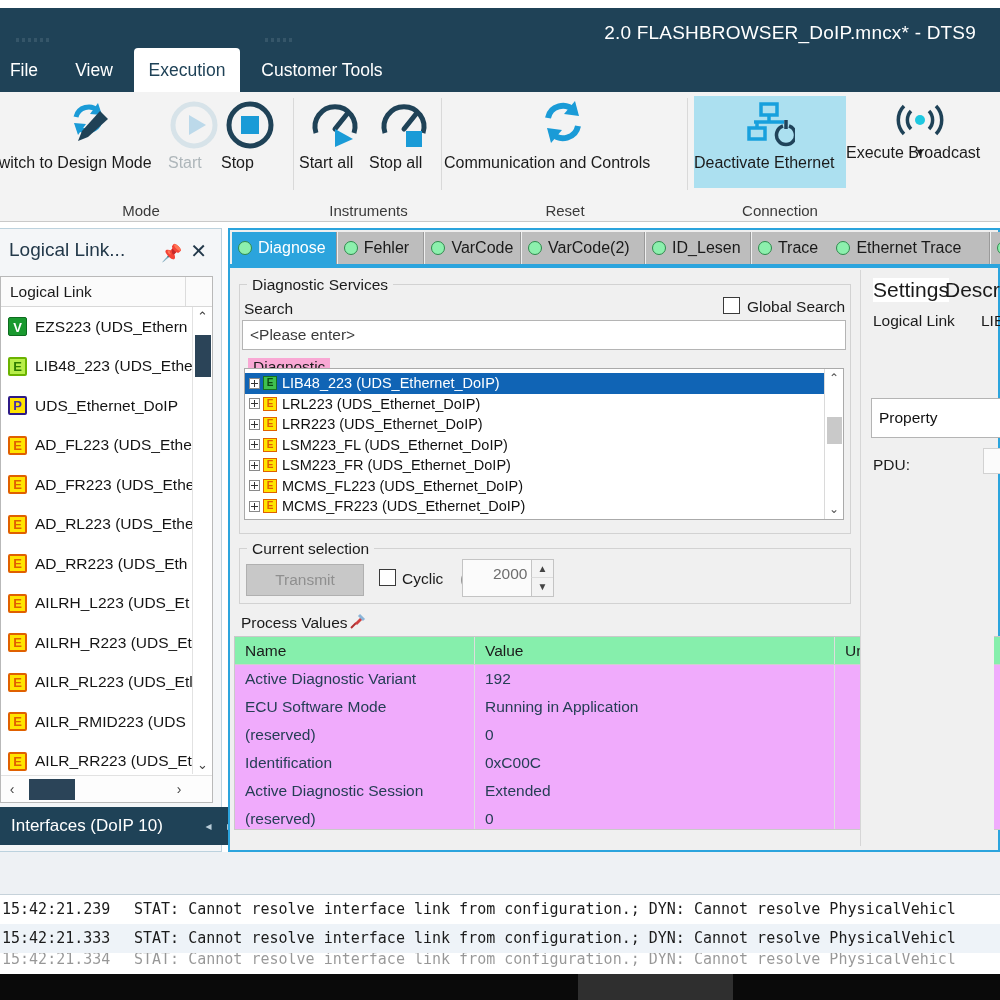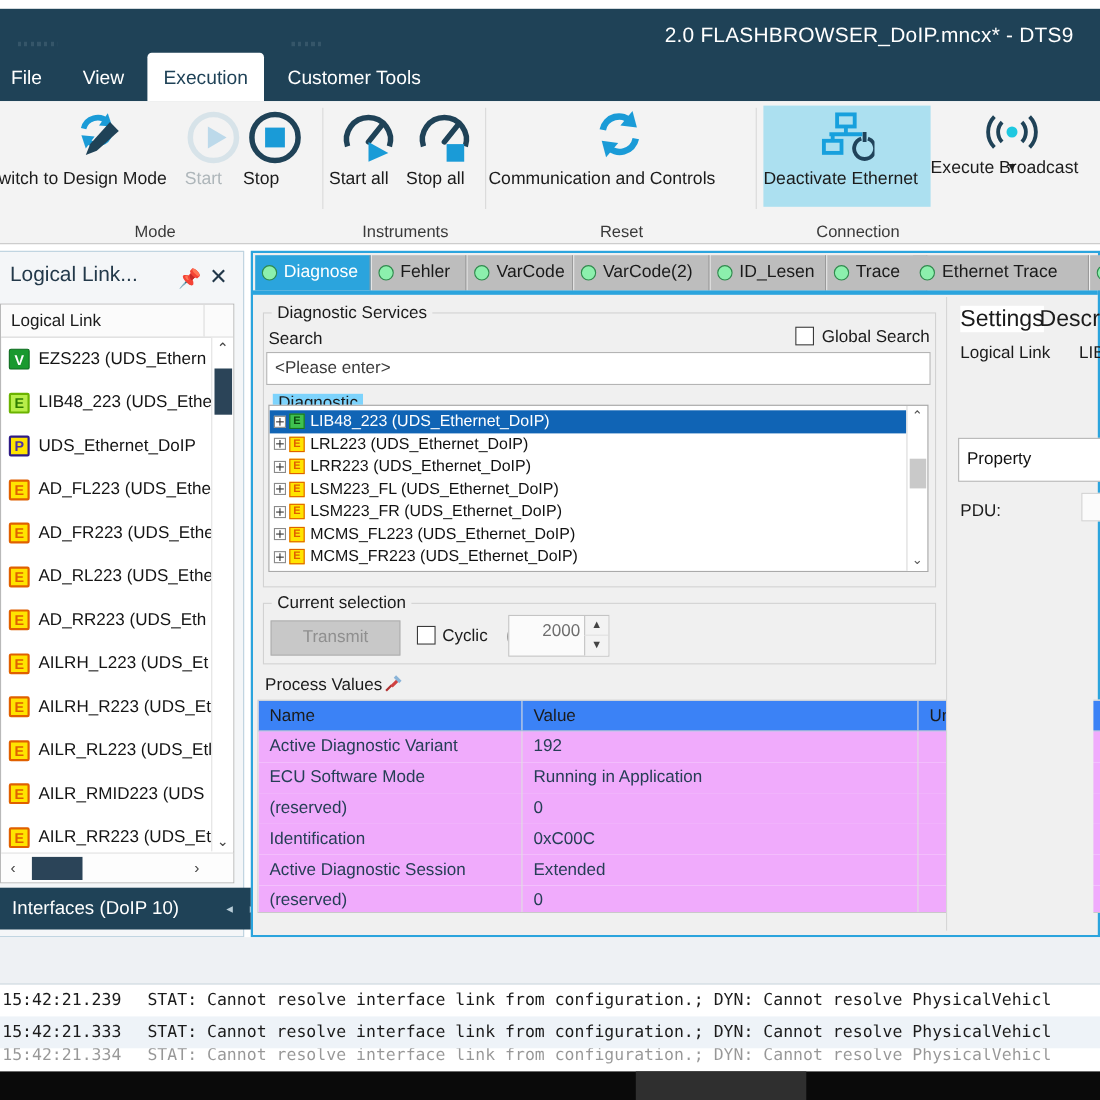--- a/index.html
+++ b/index.html
@@ -162,21 +162,21 @@
   }
 
   .spin { position:absolute; background:#fbfbfb; border:1px solid #c4c4c4; }
   .spin .v { position:absolute; left:7px; top:5px; font-size:15.5px; color:#6e6e6e; }
   .spin .ar { position:absolute; right:0; width:22px; height:50%; background:#f3f3f3; border-left:1px solid #c4c4c4; text-align:center; font-size:10px; color:#444; cursor:default;}
   .spin .ar.up { top:0; line-height:18px; border-bottom:1px solid #dcdcdc;}
   .spin .ar.dn { bottom:0; line-height:18px;}
 
   
   .pvgrid { position:absolute; background:#ffffff; border:1px solid #c9c9c9; overflow:hidden;}
-  .pvhdr { display:flex; height:28px; background:#3b82f6; border-bottom:1px solid #cfcfcf; }
+  .pvhdr { display:flex; height:28px; background:#86efac; border-bottom:1px solid #cfcfcf; }
   .pvhdr div { font-size:15.5px; color:#1b1b1b; line-height:28px; padding-left:10px; border-right:1px solid #dedede;}
   .pvrow { display:flex; height:28px; background:#f0abfc; }
   .pvrow div { font-size:15.5px; color:#253e55; line-height:28px; padding-left:10px; border-right:1px solid #e0e0e0; overflow:hidden; white-space:nowrap;}
   .c-name { width:240px; flex:0 0 auto; }
   .c-val  { width:360px; flex:0 0 auto; }
   .c-unit { flex:1 1 auto; }
 
   
   .rightpane { position:absolute; left:630px; top:40px; right:4px; bottom:4px; background:#f0f0f0; border-left:1px solid #d6d6d6;}
   .mtab { position:absolute; font-size:21px; color:#1b1b1b; white-space:nowrap; cursor:default;}
@@ -444,21 +444,21 @@
       <div class="grpbox" style="left:5px;top:14px;width:612px;height:250px;"></div>
       <div class="grplabel" style="left:13px;top:6px;">Diagnostic Services</div>
 
       <div class="lbl" style="left:10px;top:30px;">Search</div>
       <div class="chk" style="left:489px;top:27px;"></div>
       <div class="lbl" style="left:513px;top:28px;">Global Search</div>
 
       <div class="txtin" style="left:8px;top:50px;width:604px;height:30px;">&lt;Please enter&gt;</div>
 
       <div class="grpbox" style="left:10px;top:98px;width:600px;height:152px;background:#fff;border:1px solid #9e9e9e;"></div>
-      <div class="grplabel" style="left:14px;top:88px;background:#7dd3fc;">Diagnostic</div>
+      <div class="grplabel" style="left:14px;top:88px;background:#f9a8d4;">Diagnostic</div>
 
       <div class="treebox" style="left:10px;top:98px;width:600px;height:152px;">
         <div id="tree-rows" style="position:absolute;left:0;top:4px;right:19px;">
             <div class="trow sel">
               <span class="plus"></span>
               <span class="tbadge g">E</span>
               <span>LIB48_223 (UDS_Ethernet_DoIP)</span>
             </div>
             <div class="trow">
               <span class="plus"></span>

